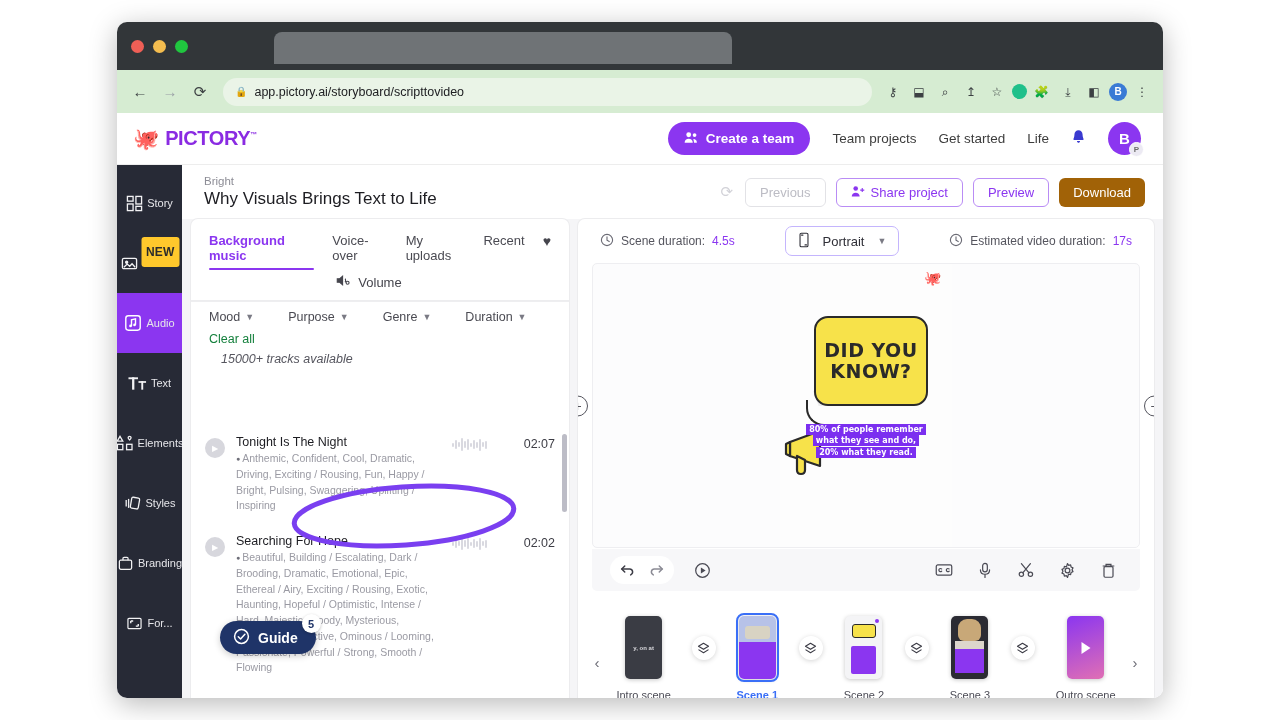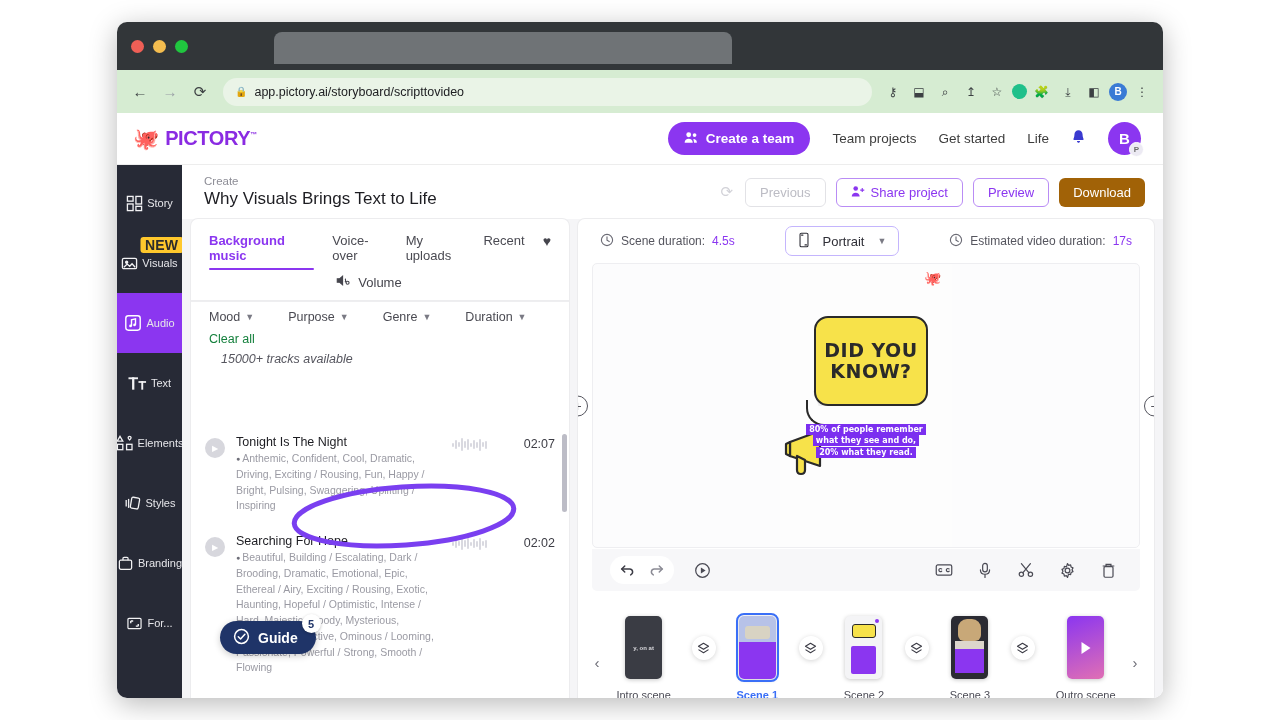--- a/index.html
+++ b/index.html
@@ -133,22 +133,22 @@
     align-items: center; justify-content: center;
     gap: 4px; cursor: pointer;
   }
   .rail-item .rail-ico { color: #f2f2f4; display:flex; align-items:center; justify-content:center; }
   .rail-item .rail-lbl { font-size: 11px; color: #e6e6ea; }
   .rail-item.active { background: #8b36f0; }
   .rail-badge {
     position: absolute; top: 4px; left: 50%;
     transform: translateX(-22%);
     background: #ffc82c; color: #2c2c2c;
-    font-size: 14px; font-weight: 800;
-    padding: 0 5px; border-radius: 3px;
+    font-size: 12px; font-weight: 800;
+    padding: 8px 5px; border-radius: 3px;
     letter-spacing: .2px;
   }
 
   
   #project-head {
     position: absolute; left: 65px; right: 0; top: 52px;
     height: 54px;
     display: flex; align-items: center;
     padding: 0 18px 0 22px;
     background: #fff;
@@ -580,21 +580,21 @@
               <rect x="2" y="2.5" width="14" height="11" rx="1.2"></rect>
               <path d="M5 5.3h2.6M5 5.3v2.4M13 10.8h-2.6M13 10.8V8.4" stroke-width="1.5"></path>
             </svg>
         </span>
         <span class="rail-lbl">For...</span>
       </div>
     </div>
 
     <div id="project-head">
       <div id="proj-labels">
-        <span id="proj-kicker">Create</span>
+        <span id="proj-kicker">Bright</span>
         <span id="proj-title">Why Visuals Brings Text to Life</span>
       </div>
       <div id="proj-actions">
         <span id="refresh-ico">⟳</span>
         <div class="btn ghost">Previous</div>
         <div class="btn outline">
           <span>
             <svg width="14" height="12" viewBox="0 0 15 13" fill="#8b36f0">
                 <circle cx="5" cy="3.8" r="2.5"></circle>
                 <path d="M0.7 12.4c0-2.5 1.9-4 4.3-4s4.3 1.5 4.3 4z"></path>

